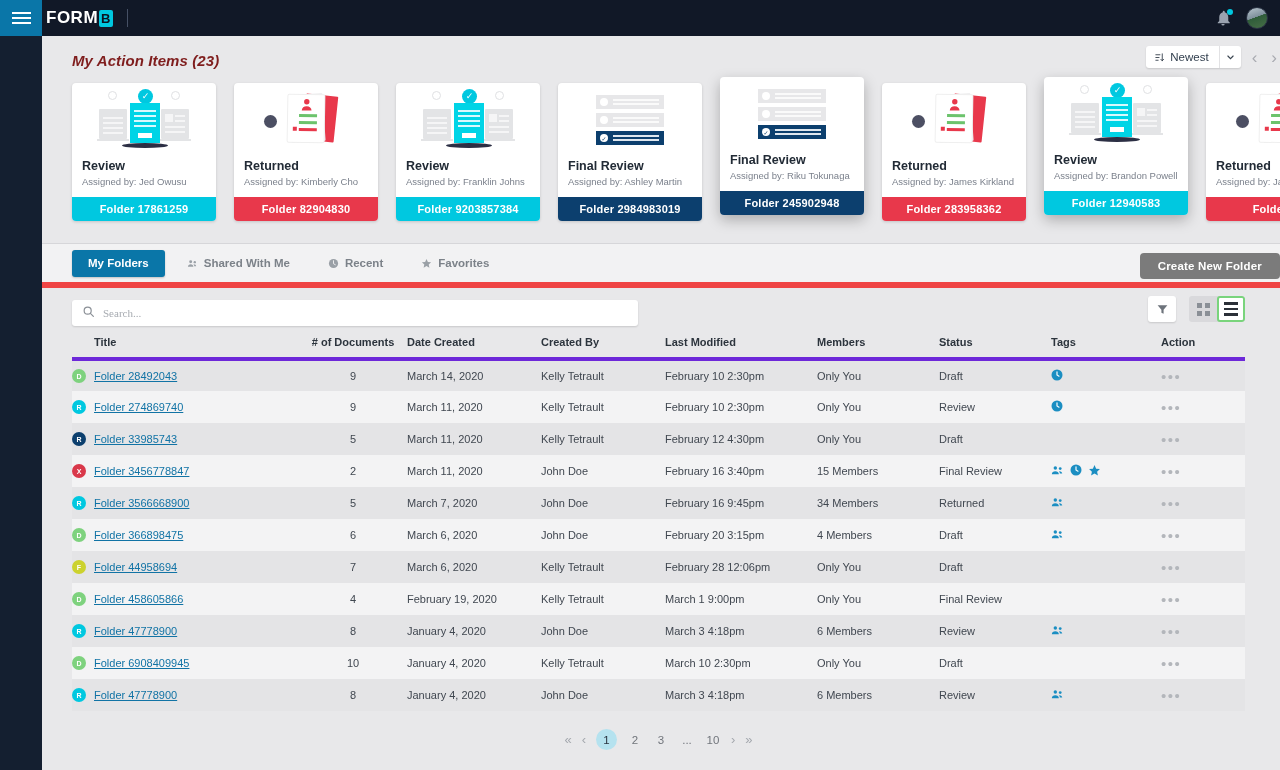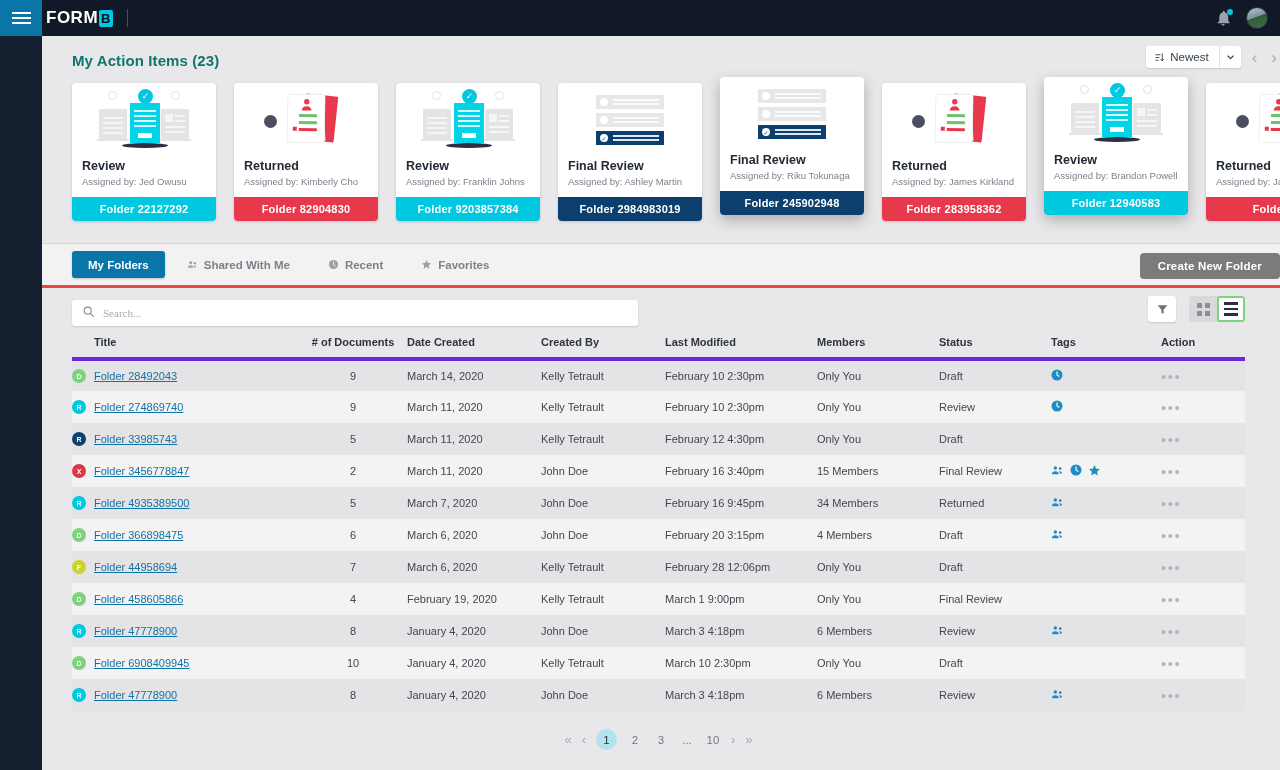--- a/index.html
+++ b/index.html
@@ -54,21 +54,21 @@
 
   
   .content { position: absolute; top: 36px; left: 42px; width: 1238px; height: 734px; }
 
   
   .actionitems {
     position: relative; height: 208px; background: #e8e8ea;
     border-bottom: 1px solid #d6d6d9; padding: 0 0 0 30px;
   }
   .ai-title {
-    padding-top: 16px; font-size: 15px; font-weight: bold; color: #0f766e; letter-spacing:.1px;
+    padding-top: 16px; font-size: 15px; font-weight: bold; color: #7f1d1d; letter-spacing:.1px;font-style:italic;
   }
   .ai-controls {
     position: absolute; right: 0px; top: 10px; display: flex; align-items: center; gap: 8px;
   }
   .sortbox {
     display: flex; align-items: center; background: #fff; border-radius: 3px;
     height: 22px; box-shadow: 0 1px 2px rgba(0,0,0,.14); font-size: 11.5px; color: #33404f;
     cursor: pointer;
   }
   .sortbox .sort-ico { padding: 0 5px 0 8px; display:flex; align-items:center; }
@@ -156,21 +156,21 @@
   .art-final .frow .fcirc { width: 8px; height: 8px; border-radius: 50%; background: #fff; flex: 0 0 auto; }
   .art-final .frow .flines { flex: 1; display: flex; flex-direction: column; gap: 2px; padding-right: 5px; }
   .art-final .frow .flines i { display: block; height: 2px; background: #fafafa; }
   .art-final .frow.active { background: #0c3f6e; }
   .art-final .frow.active .fcirc { background: #fff; color: #0c3f6e; font-size: 6px; display:flex; align-items:center; justify-content:center; }
   .art-final .frow.active .flines i { background: #dfe7ef; }
 
   
   .tabsbar {
     position: relative; height: 44px; background: #f2f2f3;
-    border-bottom: 3px solid #ef4444; display: flex; align-items: center; padding: 0 0 0 30px;
+    border-bottom: 6px solid #ef4444; display: flex; align-items: center; padding: 0 0 0 30px;
   }
   .tab {
     display: flex; align-items: center; gap: 6px; font-size: 11.5px; color: #7c8289;
     padding: 0 16px; height: 27px; border-radius: 3px; cursor: pointer; font-weight: bold;
   }
   .tab.active { background: #0a76a8; color: #fff; box-shadow: 0 1px 2px rgba(0,0,0,.2); }
   .tab .t-ico { display: flex; align-items: center; color: #9aa0a6; }
   .createbtn {
     position: absolute; right: 0px; top: 9px; background: #7b7b7b; color: #fff;
     font-size: 11.5px; font-weight: bold; padding: 0 18px; height: 26px;
@@ -330,21 +330,21 @@
       <div class="mline" style="top:17px"></div>
                   <div class="mline" style="top:22px"></div>
       <div class="mbtn"></div>
     </div>
   </div>
             </div>
      <div class="card-body">
        <div class="card-status">Review</div>
        <div class="card-assigned">Assigned by: Jed Owusu</div>
      </div>
-     <div class="card-folder" style="background:#00c8e0">Folder 22127292</div>
+     <div class="card-folder" style="background:#00c8e0">Folder 17861259</div>
           </div>
           <div class="card">
             <div class="card-art">
               <div class="art-returned">
     <div class="dot"></div>
     <div class="sheet-back"></div>
     <div class="sheet-mid"></div>
     <div class="sheet-front">
       <svg class="head" viewBox="0 0 24 24" fill="#e8384b">
                     <circle cx="12" cy="7" r="5"></circle>
@@ -725,21 +725,21 @@
                   <span><svg width="13" height="13" viewBox="0 0 24 24" fill="#1b8ec2">
                       <path d="M12 2l3 6.6 7 .8-5.2 4.8 1.5 7L12 17.7 5.7 21.2l1.5-7L2 9.4l7-.8z"></path>
                     </svg></span>
                 </span>
               </td>
      <td class="c-action"><span class="dots">•••</span></td>
             </tr>
             <tr class="odd">
               <td class="c-title">
        <span class="badge" style="background:#00c8e0">R</span>
-       <a>Folder 4935389500</a>
+       <a>Folder 3566668900</a>
      </td>
      <td class="c-docs">5</td>
      <td class="c-created">March 7, 2020</td>
      <td class="c-by">John Doe</td>
      <td class="c-mod">February 16 9:45pm</td>
      <td class="c-members">34 Members</td>
      <td class="c-status">Returned</td>
      <td class="c-tags">
                 <span class="tagicons">
                   <span><svg width="13" height="13" viewBox="0 0 24 24" fill="#1b8ec2">

